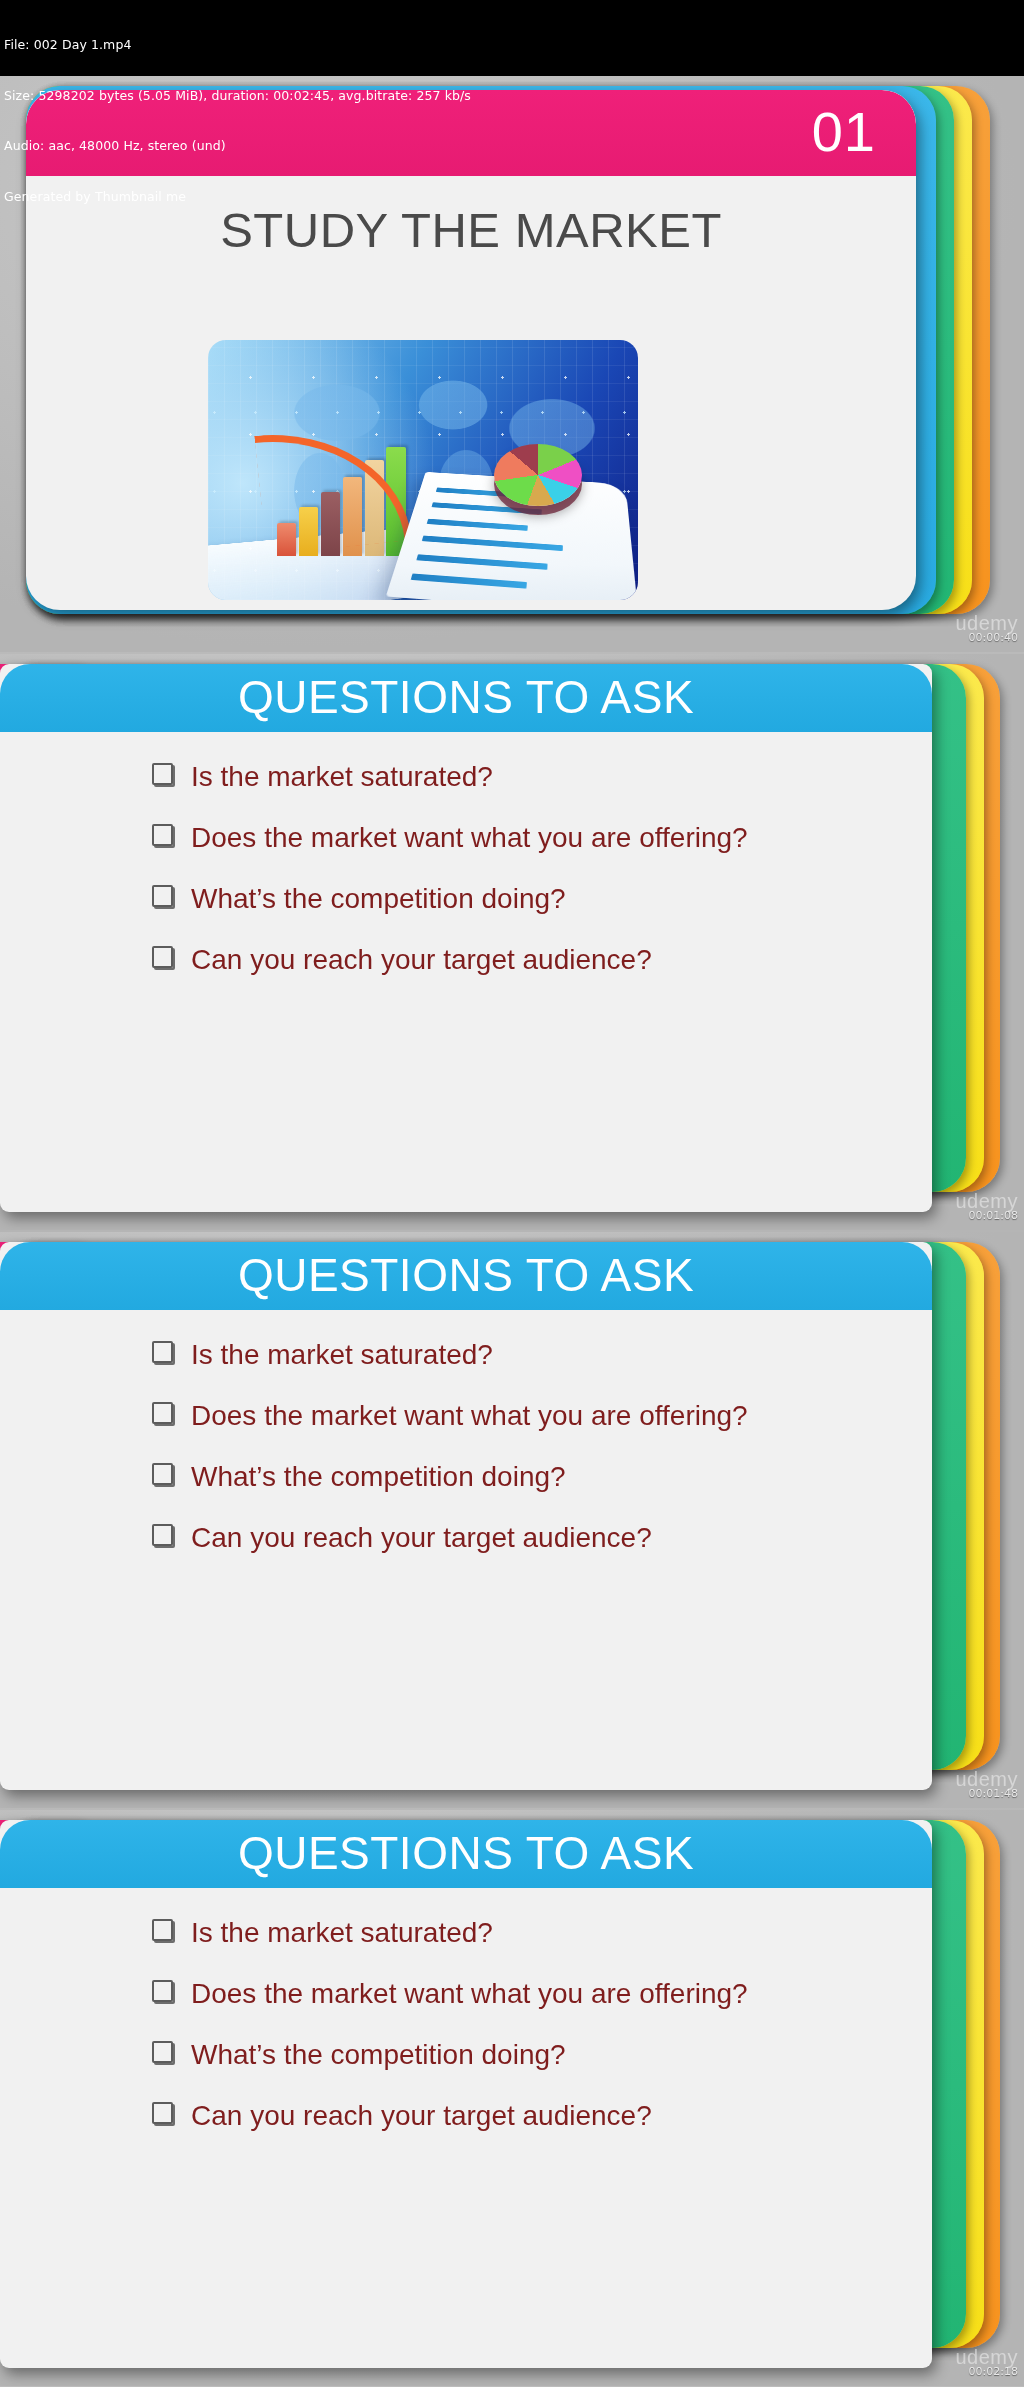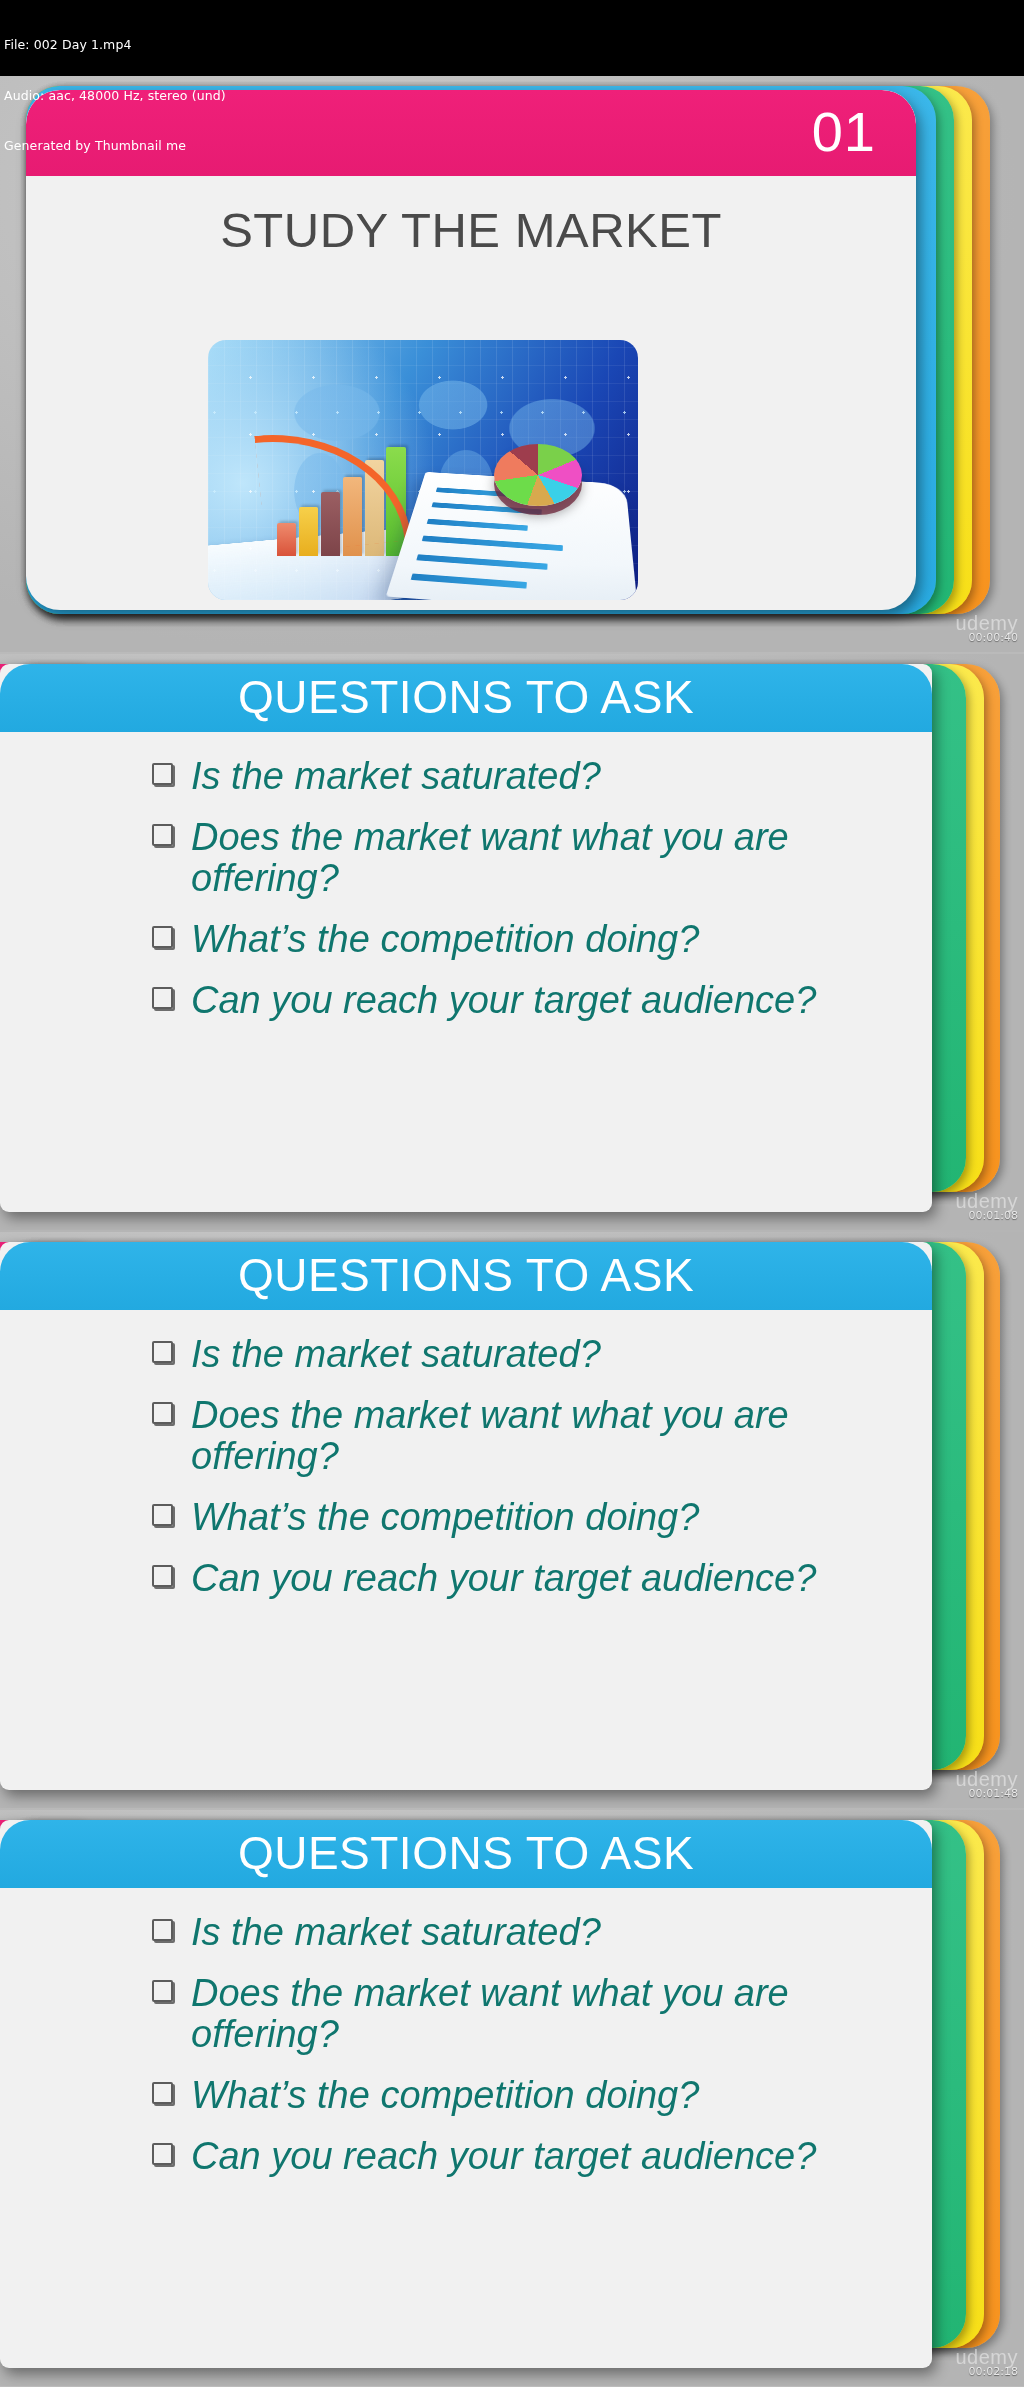--- a/index.html
+++ b/index.html
@@ -254,26 +254,25 @@
   .q-bullet {
     flex: 0 0 auto;
     width: 21px; height: 22px;
     margin: 7px 18px 0 0;
     border: 2px solid #5c5c5c;
     border-radius: 2px;
     box-shadow: 2px 2px 0 #6d6d6d;
     background: transparent;
   }
   .q-text {
-    color: #0f766e;
-    font-size: 38px;
+    color: #7f1d1d;
+    font-size: 28px;
     line-height: 41px;
     font-weight: 400;
     font-family: "Liberation Sans", sans-serif;
-    font-style: italic;
   }
 
   
   .wm {
     position: absolute;
     right: 6px;
     text-align: right;
     pointer-events: none;
     z-index: 5;
   }
@@ -292,20 +291,21 @@
     text-shadow: 0 1px 1px rgba(0,0,0,.45);
   }
 </style>
 </head>
 <body>
 
 <div id="page">
 
   <div id="info-header">
     <div>File: 002 Day 1.mp4</div>
+    <div>Size: 5298202 bytes (5.05 MiB), duration: 00:02:45, avg.bitrate: 257 kb/s</div>
     <div>Audio: aac, 48000 Hz, stereo (und)</div>
     <div>Generated by Thumbnail me</div>
   </div>
 
   <div id="sheet">
 
     <div class="slide" style="top:0px;">
       <div class="slide-bg"></div>
 
       <div class="stack">

